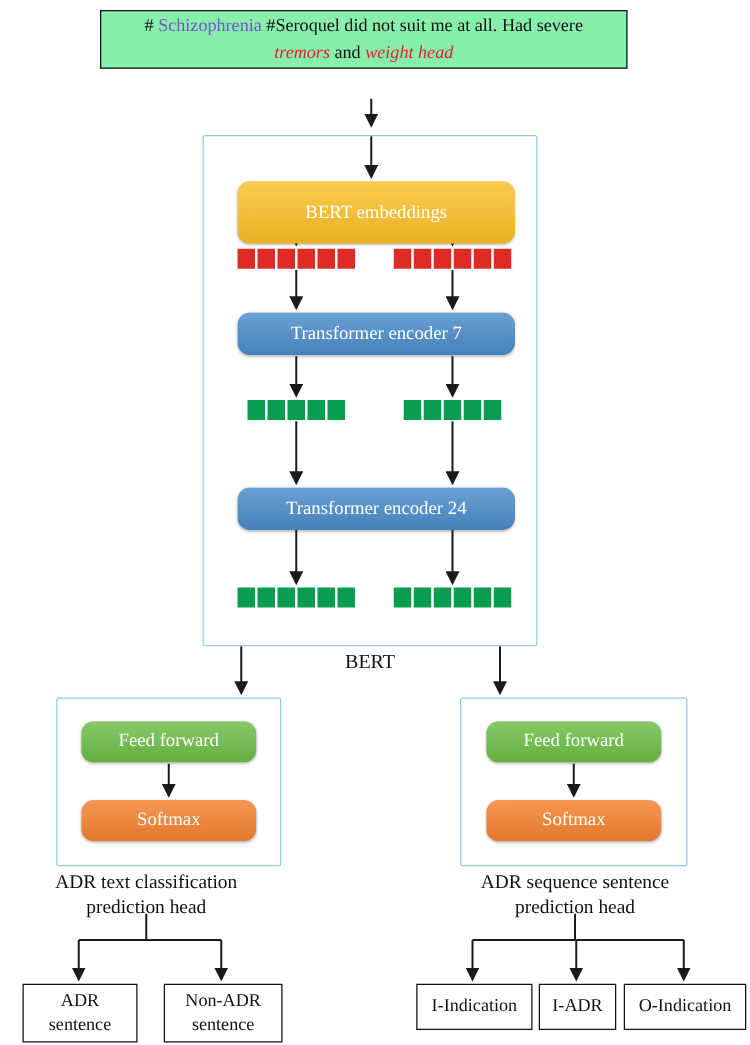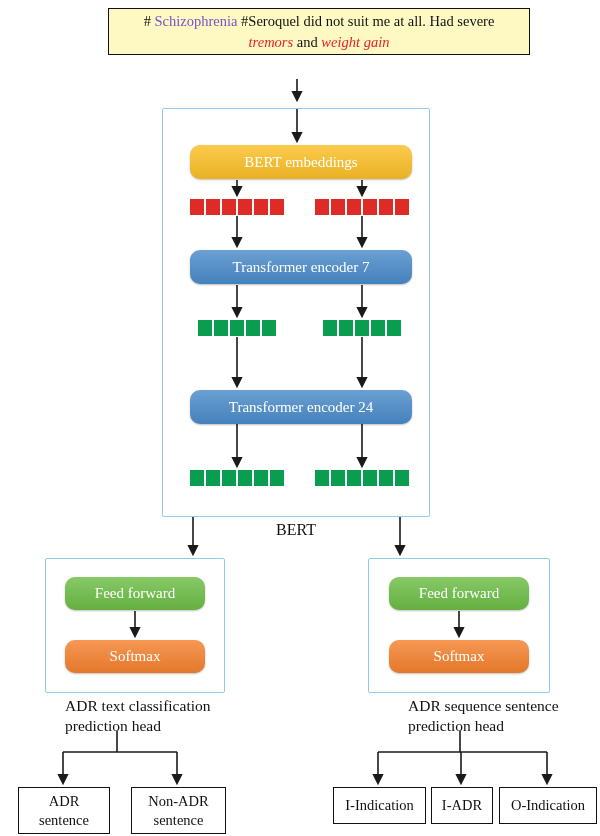--- a/index.html
+++ b/index.html
@@ -4,28 +4,28 @@
 <style>
   html,body{margin:0;padding:0;background:#ffffff;}
   .canvas{
     position:relative;width:600px;height:836px;background:#ffffff;overflow:hidden;
     font-family:"Liberation Serif","DejaVu Serif",serif;color:#111111;
   }
   .abs{position:absolute;}
   svg.connectors{position:absolute;left:0;top:0;width:600px;height:836px;pointer-events:none;}
 
   .tweet-box{
-    left:108px;top:8px;width:420px;height:45px;border:1.5px solid #111;
+    left:80px;top:8px;width:420px;height:45px;border:1.5px solid #111;
     display:flex;flex-direction:column;align-items:center;justify-content:center;
-    font-size:14.5px;line-height:21px;text-align:center;background:#fef9c3;
+    font-size:14.5px;line-height:21px;text-align:center;background:#86efac;
   }
   .italic{font-style:italic;}
 
   .caption{font-size:16px;text-align:center;}
-  .caption-sm{font-size:15.5px;line-height:20px;margin-left:28px;}
+  .caption-sm{font-size:15.5px;line-height:20px;text-align:center;}
 
   .container-box{border:1.5px solid #8ecdea;background:transparent;border-radius:2px;}
 
   .pill{
     border-radius:10px;color:#ffffff;display:flex;align-items:center;justify-content:center;
     font-size:15px;background-image:linear-gradient(rgba(255,255,255,.18),rgba(0,0,0,.07));
     box-shadow:0 1px 2px rgba(0,0,0,.25);
   }
 
   .token-row{display:flex;gap:2px;}
@@ -83,28 +83,28 @@
       <line x1="461" y1="752" x2="461" y2="783" marker-end="url(#arw)"></line>
       <line x1="547" y1="752" x2="547" y2="783" marker-end="url(#arw)"></line>
     </g>
   </svg>
 
   <div class="abs tweet-box">
     <div>
       <span># </span><span style="color: rgb(122, 82, 200);">Schizophrenia</span><span> #Seroquel did not suit me at all. Had severe</span>
     </div>
     <div>
-      <span class="italic" style="color: rgb(232, 32, 46);">tremors</span><span> and </span><span class="italic" style="color: rgb(232, 32, 46);">weight gain</span>
+      <span class="italic" style="color: rgb(232, 32, 46);">tremors</span><span> and </span><span class="italic" style="color: rgb(232, 32, 46);">weight head</span>
     </div>
   </div>
 
 
   <div class="abs container-box" style="left: 162px; top: 108px; width: 266px; height: 407px; border-color: rgb(142, 205, 234);"></div>
 
-  <div class="abs pill" style="left: 190px; top: 145px; width: 222px; height: 34px; background-color: rgb(251, 191, 39);">BERT embeddings</div>
+  <div class="abs pill" style="left: 190px; top: 145px; width: 222px; height: 50px; background-color: rgb(251, 191, 39);">BERT embeddings</div>
 
   <div class="abs token-row" style="left:190px;top:199px;">
       <span class="token" style="background-color: rgb(223, 43, 38);"></span>
       <span class="token" style="background-color: rgb(223, 43, 38);"></span>
       <span class="token" style="background-color: rgb(223, 43, 38);"></span>
       <span class="token" style="background-color: rgb(223, 43, 38);"></span>
       <span class="token" style="background-color: rgb(223, 43, 38);"></span>
       <span class="token" style="background-color: rgb(223, 43, 38);"></span>
     </div>
   <div class="abs token-row" style="left:315px;top:199px;">

